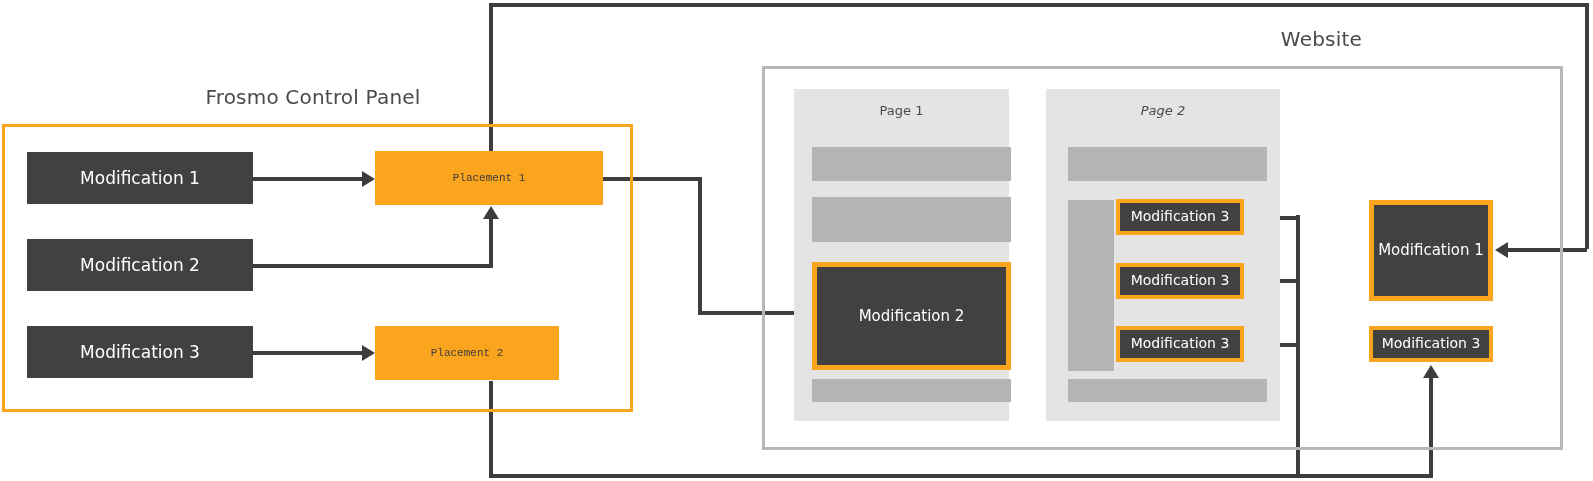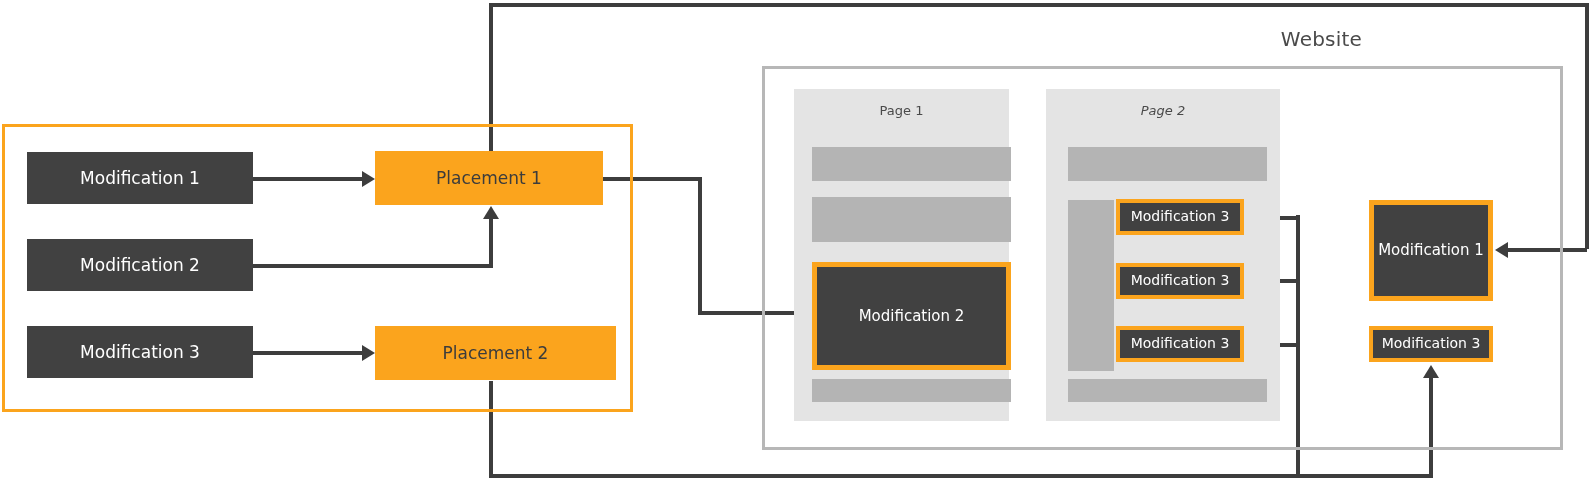--- a/index.html
+++ b/index.html
@@ -41,26 +41,27 @@
     font-size: 17px;
     display: flex;
     align-items: center;
     justify-content: center;
     box-sizing: border-box;
     text-align: center;
   }
   .plc-box {
     background: #FBA41D;
     color: #3c3c3c;
-    font-size: 17px;
+    font-size: 11px;
     display: flex;
     align-items: center;
     justify-content: center;
     box-sizing: border-box;
     text-align: center;
+    font-family: Liberation Mono, monospace;
   }
 
   
   #site-frame {
     left: 762px; top: 66px;
     width: 801px; height: 384px;
     border: 3px solid #B7B7B7;
     box-sizing: border-box;
     background: transparent;
   }
@@ -142,32 +143,33 @@
   <div class="ln ln-h abs" style="left:253px; top:177px; width:110px;"></div>
   <div class="arrow-r abs" style="left:362px; top:171px;"></div>
 
   <div class="ln ln-h abs" style="left:253px; top:264px; width:240px;"></div>
   <div class="ln ln-v abs" style="left:489px; top:218px; height:50px;"></div>
   <div class="arrow-u abs" style="left:483px; top:206px;"></div>
 
   <div class="ln ln-h abs" style="left:253px; top:351px; width:110px;"></div>
   <div class="arrow-r abs" style="left:362px; top:345px;"></div>
 
+  <div class="section-title abs" style="left:113px; top:85px; width:400px;">Frosmo Control Panel</div>
 
   <div id="cp-frame" class="abs"></div>
 
   <div class="mod-box abs" style="left:27px; top:152px; width:226px; height:52px;">Modification 1</div>
 
   <div class="mod-box abs" style="left:27px; top:239px; width:226px; height:52px;">Modification 2</div>
 
   <div class="mod-box abs" style="left:27px; top:326px; width:226px; height:52px;">Modification 3</div>
 
   <div class="plc-box abs" style="left:375px; top:151px; width:228px; height:54px;">Placement 1</div>
 
-  <div class="plc-box abs" style="left:375px; top:326px; width:241px; height:54px;">Placement 2</div>
+  <div class="plc-box abs" style="left:375px; top:326px; width:184px; height:54px;">Placement 2</div>
 
   <div class="section-title abs" style="left:962px; top:27px; width:400px;text-align:right;">Website</div>
 
   <div id="site-frame" class="abs"></div>
 
   <div class="page-card abs" style="left:794px; top:89px; width:215px; height:332px;">
     <div class="page-title">Page 1</div>
     <div class="bar" style="left:18px; top:58px; width:199px; height:34px;"></div>
     <div class="bar" style="left:18px; top:108px; width:199px; height:45px;"></div>
     <div class="bar" style="left:18px; top:290px; width:199px; height:23px;"></div>

